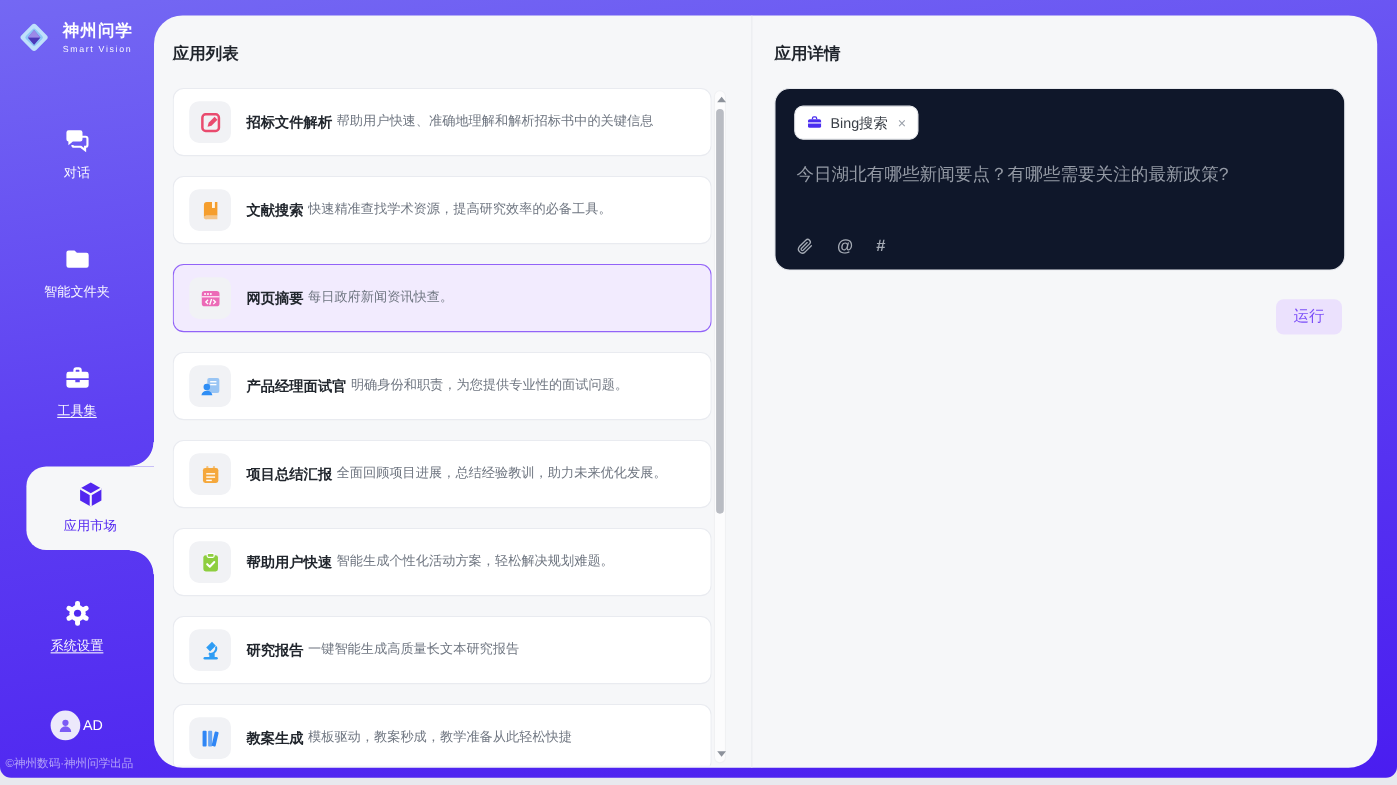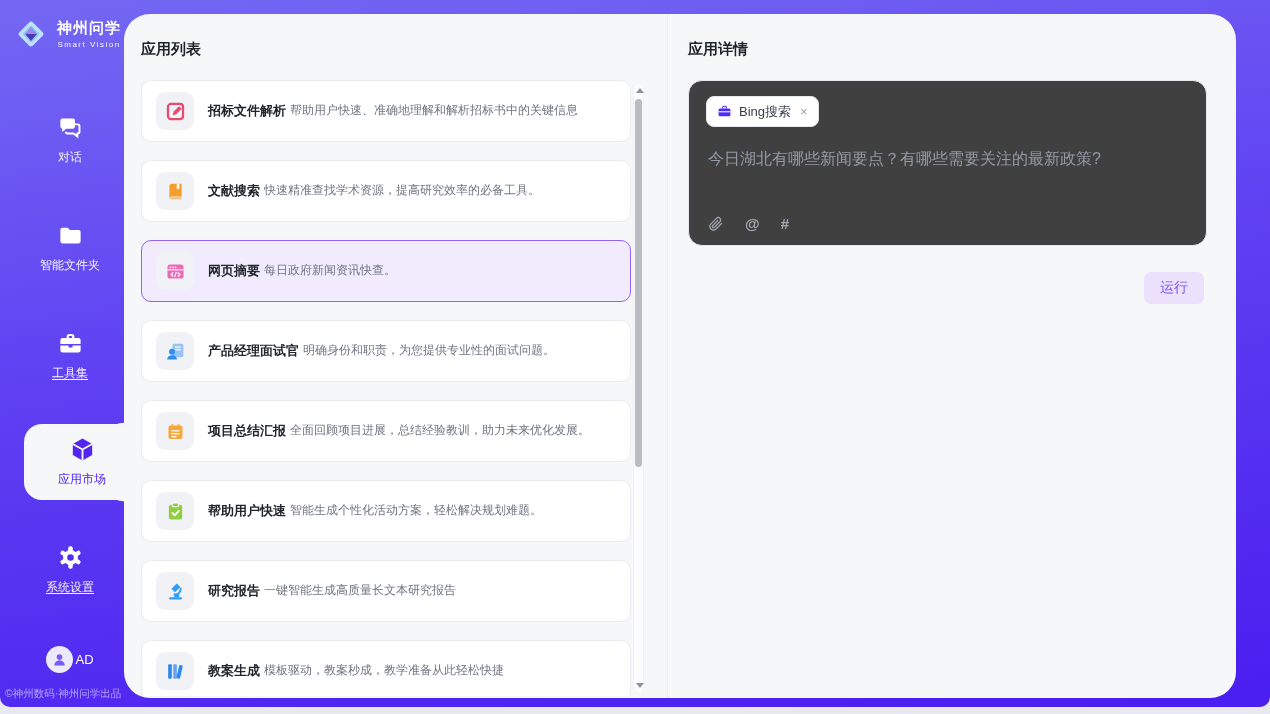--- a/index.html
+++ b/index.html
@@ -11,21 +11,21 @@
   .window { position:absolute; left:0; top:0; width:1270px; height:707px;
     background:linear-gradient(172deg,#7468f3 0%, #5e40f2 45%, #4a1df0 100%);
     border-radius:0 0 10px 10px; overflow:hidden; }
 
   
   .sidebar { position:absolute; left:0; top:0; width:140px; height:707px; }
   .brand { position:absolute; left:12px; top:15px; display:flex; align-items:center; gap:7px; }
   .brand svg { width:38px; height:38px; }
   .brand-txt { display:flex; flex-direction:column; color:#fff; }
   .brand-name { font-size:15px; font-weight:bold; letter-spacing:1px; }
-  .brand-sub { font-size:8px; letter-spacing:1.5px; margin-top:2px; opacity:.95;text-align:center; }
+  .brand-sub { font-size:8px; letter-spacing:1.5px; margin-top:2px; opacity:.95; }
 
   .nav-item { position:absolute; left:0; width:140px; text-align:center; color:#fff; cursor:pointer;font-family:Liberation Mono, monospace; }
   .nav-item svg { width:27px; height:27px; display:block; margin:0 auto 7px; }
   .nlabel { font-size:12px; color:rgba(255,255,255,.95); }
   .nav-underline .nlabel { text-decoration:underline; text-underline-offset:2px; }
 
   
   .market-tab { position:absolute; left:24px; top:424px; width:116px; height:76px;
     background:#f6f7f9; border-radius:18px 0 0 18px; text-align:center; cursor:pointer; }
   .market-tab::before, .market-tab::after { content:""; position:absolute; right:0; width:22px; height:22px; }
@@ -35,21 +35,21 @@
   .market-tab .nlabel { color:#5226f0; }
 
   .user-row { position:absolute; left:0; top:646px; width:140px; display:flex; align-items:center; justify-content:center; gap:2px; cursor:pointer; }
   .avatar { width:27px; height:27px; border-radius:50%; background:#ece9fb; display:flex; align-items:center; justify-content:center; }
   .avatar svg { width:17px; height:17px; }
   .user-name { color:#fff; font-size:13px; }
   .side-footer { position:absolute; left:0; top:687px; width:150px; text-align:left; padding-left:5px;
     color:rgba(255,255,255,.55); font-size:10.5px; white-space:nowrap; }
 
   
-  .content { position:absolute; left:124px; top:14px; width:1112px; height:684px;
+  .content { position:absolute; left:140px; top:14px; width:1112px; height:684px;
     background:#f6f7f9; border-radius:26px; overflow:hidden; }
 
   .list-panel { position:absolute; left:0; top:0; width:543px; height:684px; }
   .panel-title { position:absolute; left:17px; top:26px; font-size:15px; font-weight:bold; color:#1f242b; }
   .cards { position:absolute; left:17px; top:66px; width:490px; height:616px; overflow:hidden; }
   .app-card { position:relative; width:490px; height:62px; margin-bottom:18px; background:#fff;
     border:1px solid #e9ebf0; border-radius:10px; display:flex; align-items:center; padding:0 14px; gap:14px; cursor:pointer; }
   .app-card.selected { background:#f2ebfe; border:1.5px solid #9263f8; }
   .app-glyph { width:38px; height:38px; border-radius:9px; background:#f1f2f5; flex:0 0 auto;
     display:flex; align-items:center; justify-content:center; }
@@ -60,21 +60,21 @@
 
   .scrollbar { position:absolute; left:509px; top:68px; width:11px; height:612px;
     background:#fcfcfd; border:1px solid #f0f1f3; border-radius:6px; }
   .sb-up, .sb-down { position:absolute; left:2px; width:0; height:0; border-left:4px solid transparent; border-right:4px solid transparent; cursor:pointer; }
   .sb-up { top:5px; border-bottom:5px solid #8d929b; }
   .sb-down { bottom:5px; border-top:5px solid #8d929b; }
   .sb-thumb { position:absolute; left:1px; top:16px; width:7px; height:368px; background:#b9bcc3; border-radius:4px; cursor:grab; }
 
   .detail-panel { position:absolute; left:543px; top:0; width:569px; height:684px; border-left:1px solid #eaebef; }
   .detail-title { position:absolute; left:20px; top:26px; font-size:15px; font-weight:bold; color:#1f242b; }
-  .input-card { position:absolute; left:20px; top:66px; width:519px; height:166px; background:#404040;
+  .input-card { position:absolute; left:20px; top:66px; width:519px; height:166px; background:#0f172a;
     border:1px solid #e7e9ee; border-radius:14px; }
   .chip { position:absolute; left:17px; top:15px; height:31px; display:inline-flex; align-items:center; gap:7px;
     border:1px solid #e6e8ec; border-radius:8px; padding:0 10px; background:#fff; cursor:pointer; }
   .chip svg { width:15px; height:15px; }
   .chip-label { font-size:13px; color:#3a3f47; }
   .chip-close { font-size:13px; color:#9aa0aa; cursor:pointer; margin-left:2px; }
   .query-text { position:absolute; left:19px; top:68px; width:480px; font-size:16px; color:#949aa5; cursor:text; }
   .tool-row { position:absolute; left:19px; bottom:13px; display:flex; align-items:center; gap:21px; color:#a4aab4; }
   .tool-row svg { width:16px; height:16px; display:block; cursor:pointer; }
   .glyph-btn { font-size:15px; color:#a4aab4; cursor:pointer; font-weight:bold; }

